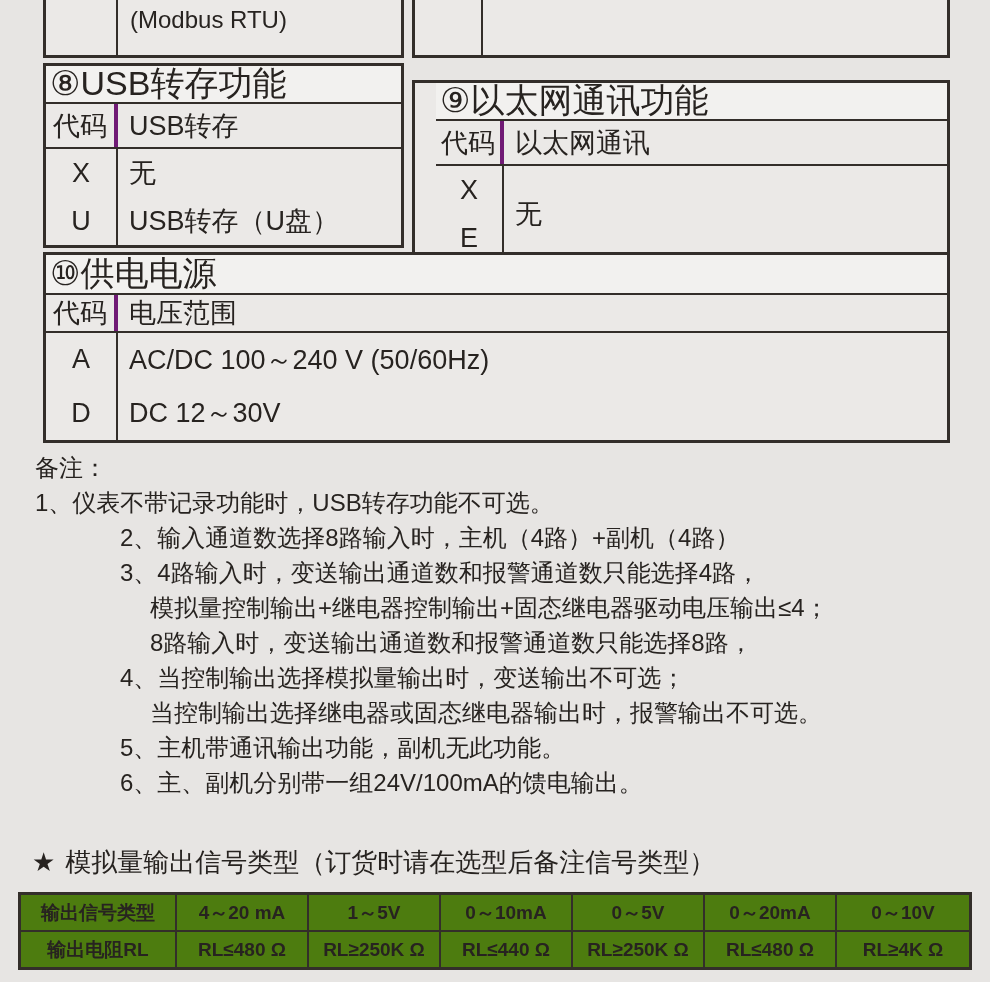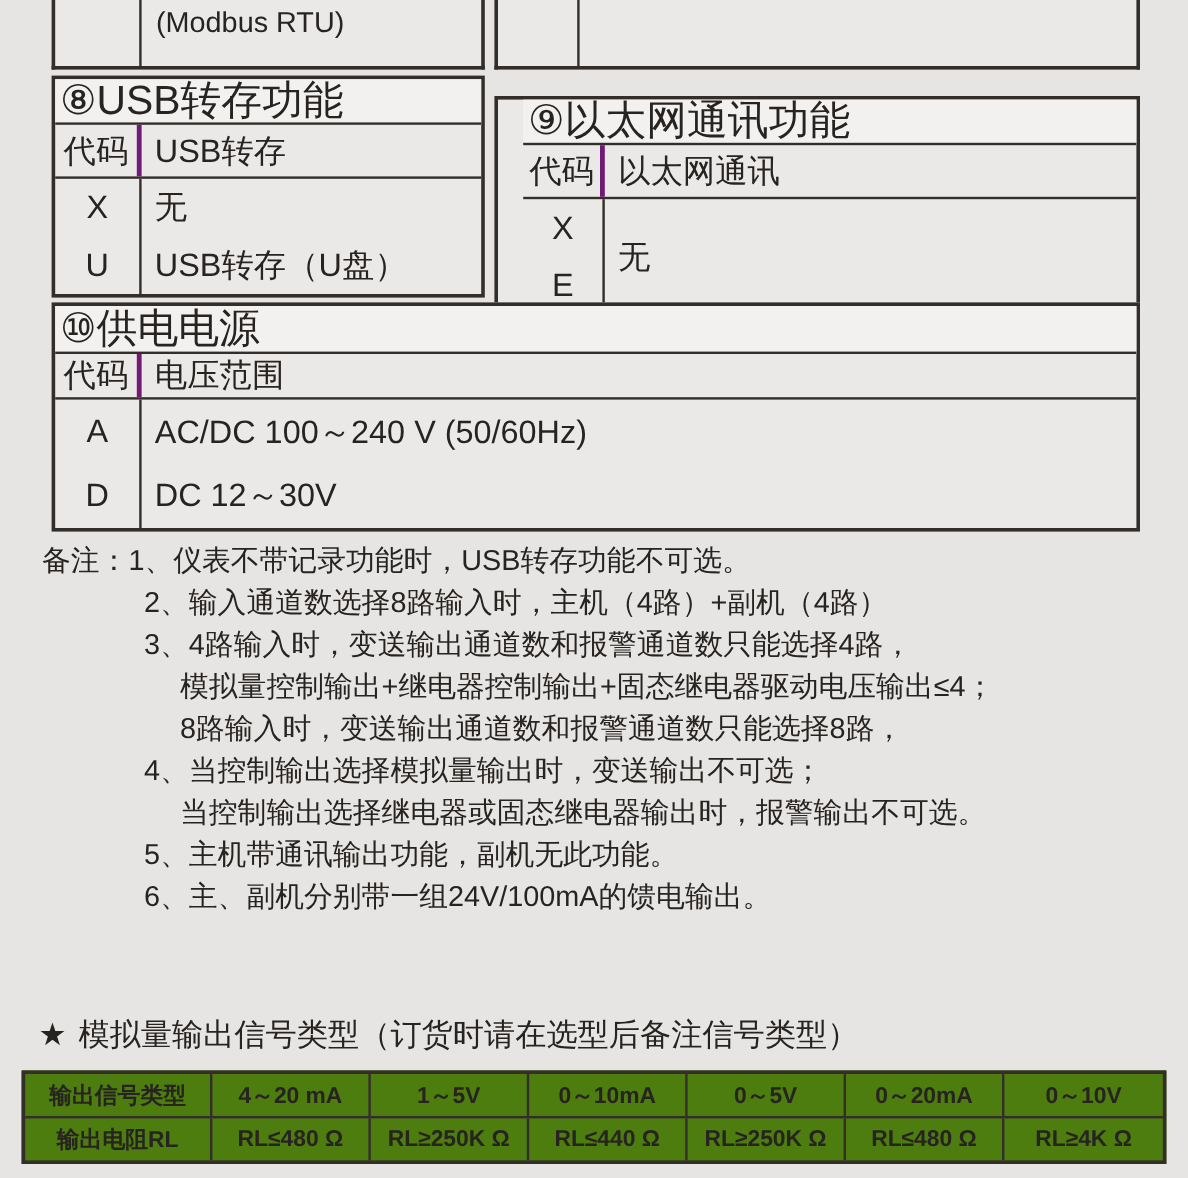--- a/index.html
+++ b/index.html
@@ -23,21 +23,21 @@
   .hdr .code{box-sizing:border-box; border-right:4px solid #701a75; display:flex; align-items:center; justify-content:center;text-align:center;}
   .hdr .desc{flex:1; display:flex; align-items:center; padding-left:11px; white-space:nowrap;}
   .body{flex:1; display:flex; font-size:27px;}
   .body .codecol{box-sizing:border-box; border-right:2px solid #332e2a; display:flex; flex-direction:column; justify-content:space-around; text-align:center;}
   .body .desccol{flex:1; display:flex; flex-direction:column; justify-content:space-around; padding-left:11px; white-space:nowrap;}
   .w72{width:72px;} .w68{width:68px;}
   .band-c{height:38px;} .hdr-c{height:45px;}
   .band-e{height:40px;} .hdr-e{height:38px;}
   
   .notes{position:absolute; left:35px; top:450px; font-size:24px; line-height:35px; white-space:nowrap;}
-  .notes .first{display:flex;}
+  .notes .first{display:flex;flex-direction:column;}
   .n-num{margin-left:85px;}
   .n-cont{margin-left:115px;}
   
   .star-line{position:absolute; left:32px; top:845px; font-size:26px; white-space:nowrap;}
   .star-line .star{margin-right:10px;}
   
   .out-tbl{
     position:absolute; left:18px; top:892px; width:954px; height:78px;
     box-sizing:border-box; border:3px solid #332e2a; background:#4d7c0f;
     display:flex; flex-direction:column;

